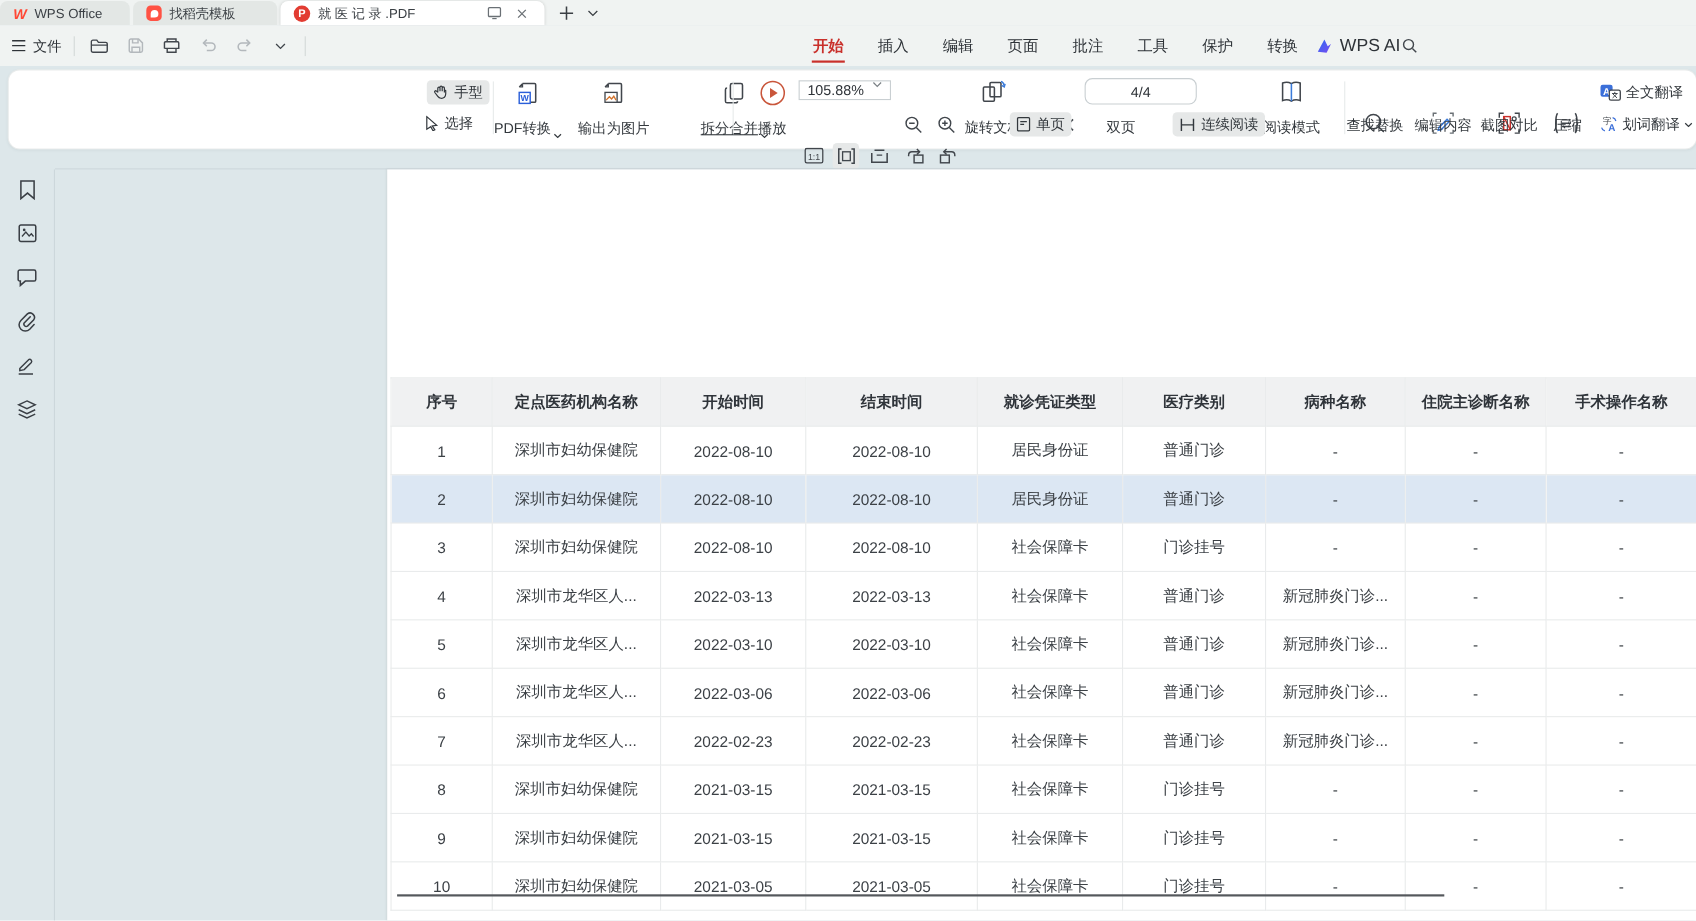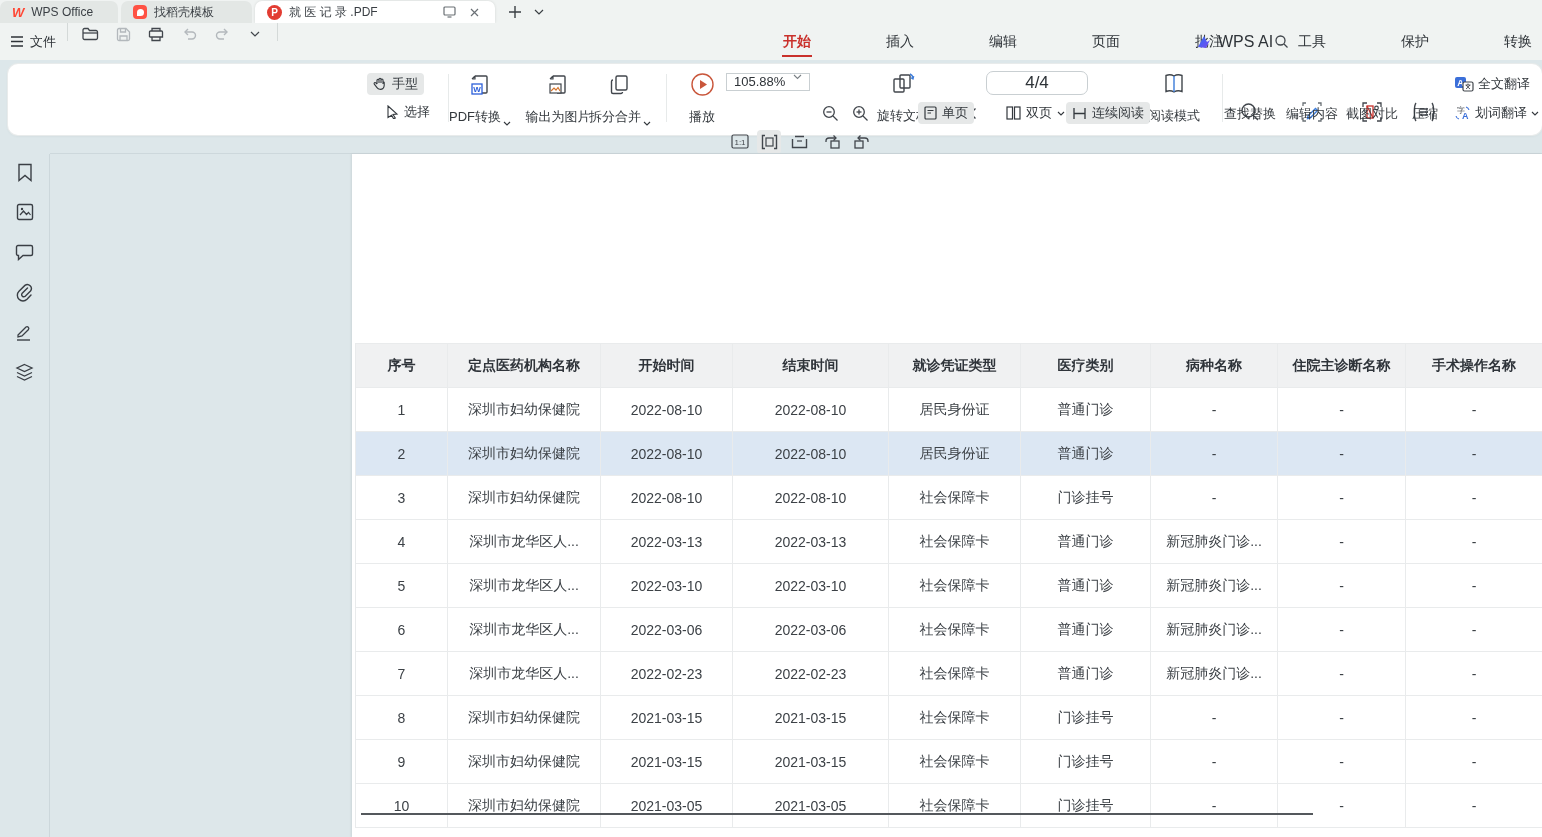--- a/index.html
+++ b/index.html
@@ -12,42 +12,42 @@
   .tab .spacer{flex:1;}
   .tab-label{white-space:nowrap;}
   .tab-btn{display:flex;align-items:center;justify-content:center;width:18px;height:18px;}
   .newtab{display:flex;align-items:center;gap:6px;margin-left:8px;height:22px;}
   .wps-w{font-weight:bold;font-size:13px;color:#ff4734;font-style:italic;}
   .docer-ic{width:14px;height:14px;border-radius:4px;background:#ff5244;display:flex;align-items:center;justify-content:center;}
   .docer-ic span{display:block;width:7px;height:7px;border-radius:50% 50% 50% 0;background:#fff;}
   .pdf-ic{width:15px;height:15px;border-radius:50%;background:#e23c32;color:#fff;font-size:10px;font-weight:bold;display:flex;align-items:center;justify-content:center;}
   
   .menubar{position:absolute;left:0;top:23px;width:100%;height:37px;background:#f0f3f2;}
-  .mb-left{position:absolute;left:10px;top:0;height:37px;display:flex;gap:11px;}
+  .mb-left{position:absolute;left:10px;top:0;height:37px;display:flex;align-items:center;gap:11px;}
   .file-btn{display:flex;align-items:center;gap:6px;font-size:13px;color:#2e3338;}
   .vsep{width:1px;height:18px;background:#d4d9d8;}
   .mb-icon{width:22px;height:22px;display:flex;align-items:center;justify-content:center;}
   .menus{position:absolute;left:738px;top:0;height:37px;display:flex;align-items:center;gap:29px;font-size:14px;color:#2e3338;}
-  .menu-item{position:relative;padding:6px 1px;cursor:default;margin-left:44px;}
+  .menu-item{position:relative;padding:6px 1px;cursor:default;}
   .menu-item.active{color:#c9302b;font-weight:bold;}
   .menu-item.active::after{content:"";position:absolute;left:0;right:0;bottom:0;height:2px;background:#c9302b;}
   .wps-ai{position:absolute;left:1196px;top:0;height:37px;display:flex;align-items:center;gap:6px;font-size:16px;color:#2e3338;}
   .mb-search{position:absolute;left:1270px;top:7px;width:22px;height:22px;display:flex;align-items:center;justify-content:center;}
   
   .ribbon{position:absolute;left:8px;top:64px;width:1534px;height:71px;background:#fff;border-radius:10px;box-shadow:0 0 0 1px #e8ebeb,0 1px 3px rgba(40,60,70,.08);}
   .rb{position:absolute;box-sizing:border-box;}
   .chip{display:flex;align-items:center;gap:5px;font-size:13px;color:#33383d;border-radius:4px;padding:0 6px;height:22px;}
   .chip.on{background:#e6e8e8;}
   .bigbtn{display:flex;flex-direction:column;align-items:center;justify-content:space-between;font-size:13px;color:#33383d;height:56px;padding:1px 0;}
   .bigbtn .lbl{display:flex;align-items:flex-end;gap:2px;white-space:nowrap;}
   .rsep{position:absolute;width:1px;top:10px;height:48px;background:#e7eaea;}
   .zoombox{display:flex;align-items:flex-start;justify-content:space-between;border:1px solid #c9cfd2;border-radius:0;height:18px;padding:0 7px;font-size:13px;color:#2e3338;background:#fff;}
   .sqbtn{display:flex;align-items:center;justify-content:center;width:24px;height:24px;border-radius:4px;margin-top:28px;}
   .sqbtn.on{background:#e6e8e8;}
-  .pagebox{display:flex;align-items:center;justify-content:center;border:1px solid #c9cfd2;border-radius:7px;height:24px;font-size:17px;color:#2e3338;background:#fff;}
+  .pagebox{display:flex;align-items:center;justify-content:center;border:1px solid #c9cfd2;border-radius:7px;height:24px;font-size:13px;color:#2e3338;background:#fff;}
   .minilabel{font-size:13px;color:#33383d;text-align:center;white-space:nowrap;}
   .inlbtn{display:flex;align-items:center;gap:4px;font-size:13px;color:#33383d;white-space:nowrap;}
   
   .sidebar{position:absolute;left:0;top:154px;width:50px;height:683px;border-right:1px solid #ccd7db;display:flex;flex-direction:column;align-items:center;padding-top:8px;gap:20px;box-sizing:border-box;}
   .sb-icon{width:20px;height:20px;display:flex;align-items:center;justify-content:center;}
   .canvas-line{position:absolute;left:50px;top:153px;right:0;height:1px;background:#cdd8dc;}
   
   .page{position:absolute;left:352px;top:154px;width:1190px;height:683px;background:#ffffff;box-shadow:-1px 0 2px rgba(0,0,0,.08);}
   .rtable{position:absolute;left:3px;top:189px;border-collapse:collapse;table-layout:fixed;width:1187px;}
   .rtable th,.rtable td{border:1px solid #e9ebec;height:43px;text-align:center;font-size:14px;padding:0 4px;overflow:hidden;white-space:nowrap;}
@@ -172,21 +172,21 @@
     <span class="mb-search">
       <svg width="15" height="15" viewBox="0 0 15 15">
           <circle cx="6.5" cy="6.5" r="4.5" fill="none" stroke="#41464c" stroke-width="1.3"></circle>
           <line x1="10" y1="10" x2="13.5" y2="13.5" stroke="#41464c" stroke-width="1.3"></line>
         </svg>
     </span>
   </div>
 
   <div class="ribbon">
 
-    <div class="rb chip on" style="left:359px;top:9px;">
+    <div class="rb chip on" style="left:380px;top:9px;">
       <svg width="14" height="14" viewBox="0 0 14 14">
           <path d="M4 7 V3.2 a1 1 0 0 1 2 0 V6 M6 6 V2.2 a1 1 0 0 1 2 0 V6 M8 6 V3 a1 1 0 0 1 2 0 v4 M4 7 L2.8 5.8 a1 1 0 0 0 -1.5 1.3 L4 10.6 A4.2 4.2 0 0 0 10 11.5 c.7-.8 1.2-2 1.2-3.2 V5.4 a.9.9 0 0 0 -1.2-.4" fill="none" stroke="#33383d" stroke-width="1.1"></path>
         </svg>
       <span>手型</span>
     </div>
     <div class="rb chip" style="left:372px;top:37px;">
       <svg width="13" height="14" viewBox="0 0 13 14">
           <path d="M2 1 L11 9 L7 9.5 L9.3 13 L7.6 13.8 L5.6 10.2 L2 12.5 Z" fill="none" stroke="#33383d" stroke-width="1.1"></path>
         </svg>
       <span>选择</span>
@@ -212,21 +212,21 @@
       <svg width="26" height="26" viewBox="0 0 26 26">
           <path d="M8 4 H19 a1 1 0 0 1 1 1 V20 a1 1 0 0 1 -1 1 H12" fill="none" stroke="#41464c" stroke-width="1.4"></path>
           <path d="M8 4 L5 7 M8 4 V7 H5" fill="none" stroke="#41464c" stroke-width="1.2"></path>
           <rect x="5" y="12" width="11" height="9" fill="#fff" stroke="#41464c" stroke-width="1.2"></rect>
           <path d="M6 19 l3-3 2 2 2-2.5 2 3.5" fill="none" stroke="#d4742c" stroke-width="1.2"></path>
         </svg>
       <span class="lbl">
           <span>输出为图片</span>
         </span>
     </div>
-    <div class="rb bigbtn" style="left:573px;top:7px;width:78px;">
+    <div class="rb bigbtn" style="left:621px;top:7px;width:78px;text-decoration:underline;">
       <svg width="26" height="26" viewBox="0 0 26 26">
           <rect x="9" y="4" width="11" height="14" rx="1.5" fill="none" stroke="#41464c" stroke-width="1.4"></rect>
           <path d="M6 8 H6 a1.5 1.5 0 0 0 -1.5 1.5 V20 A1.5 1.5 0 0 0 6 21.5 H14 a1.5 1.5 0 0 0 1.5 -1.5" fill="none" stroke="#41464c" stroke-width="1.4"></path>
         </svg>
       <span class="lbl">
           <span>拆分合并</span>
         <svg width="8" height="5" viewBox="0 0 8 5">
             <path d="M1 1 L4 4 L7 1" fill="none" stroke="#33383d" stroke-width="1.1"></path>
           </svg>
       </span>
@@ -345,21 +345,21 @@
         </span>
     </div>
 
     <div class="rb chip on" style="left:880px;top:38px;margin-left:30px;">
       <svg width="13" height="14" viewBox="0 0 13 14">
           <rect x="1" y="1" width="11" height="12" rx="1" fill="none" stroke="#33383d" stroke-width="1.2"></rect>
           <path d="M3.5 4.5 H9.5 M3.5 7 H7" stroke="#33383d" stroke-width="1.1"></path>
         </svg>
       <span>单页</span>
     </div>
-    <div class="rb chip" style="left:992px;top:38px;">
+    <div class="rb chip" style="left:992px;top:38px;flex-direction:column;">
       <svg width="15" height="14" viewBox="0 0 15 14">
           <rect x="1" y="1" width="5.5" height="12" fill="none" stroke="#33383d" stroke-width="1.2"></rect>
           <rect x="8.5" y="1" width="5.5" height="12" fill="none" stroke="#33383d" stroke-width="1.2"></rect>
         </svg>
       <span>双页</span>
       <svg width="8" height="5" viewBox="0 0 8 5">
           <path d="M1 1 L4 4 L7 1" fill="none" stroke="#33383d" stroke-width="1.1"></path>
         </svg>
     </div>
     <div class="rb chip on" style="left:1058px;top:38px;">

